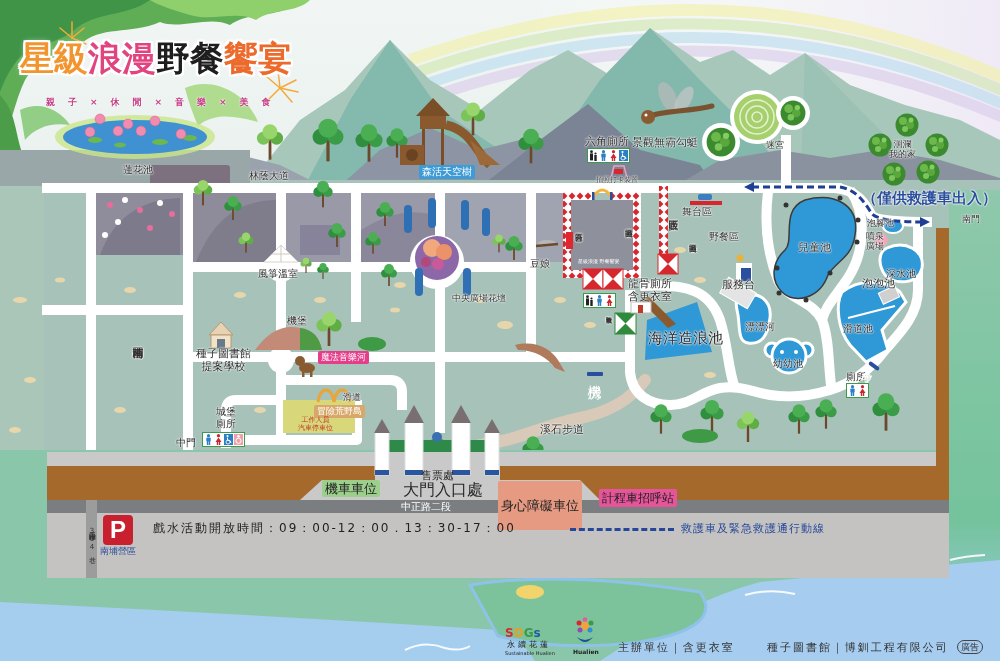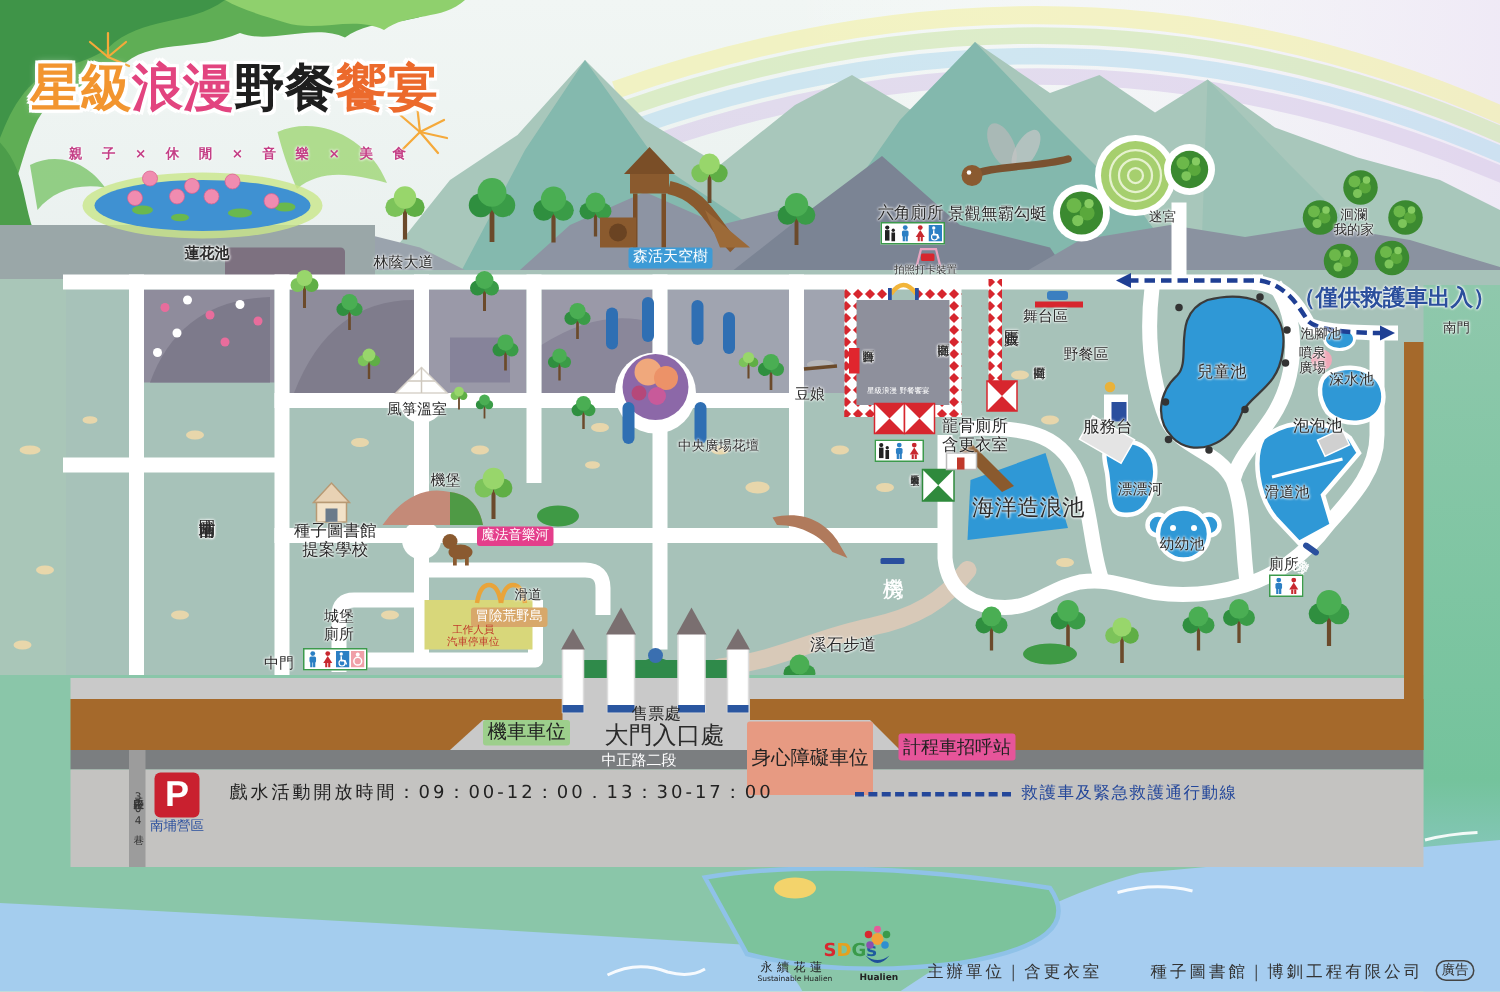--- a/index.html
+++ b/index.html
@@ -25,21 +25,21 @@
 .road-label{position:absolute;color:#fff;font-size:10px;white-space:nowrap;}
 .lane{position:absolute;left:86px;top:500px;width:11px;height:78px;background:#9c9c9c;color:#333;font-size:7px;
   writing-mode:vertical-rl;text-orientation:upright;line-height:11px;text-align:center;}
 .pbox{position:absolute;left:103px;top:515px;width:30px;height:30px;background:#c9202f;border-radius:4px;color:#fff;
   font-size:24px;font-weight:bold;text-align:center;line-height:30px;font-family:"Liberation Sans",sans-serif;}
 .hours{position:absolute;left:153px;top:520px;font-size:12px;letter-spacing:2px;color:#222;white-space:nowrap;}
 .legend-line{position:absolute;left:570px;top:528px;width:104px;height:0;border-top:3px dashed #24479a;}
 .legend-label{position:absolute;left:681px;top:521px;font-size:11px;color:#24479a;white-space:nowrap;letter-spacing:1px;}
 .footer-text{position:absolute;top:640px;font-size:11px;color:#333;white-space:nowrap;letter-spacing:2px;}
 .ad{position:absolute;left:957px;top:640px;font-size:9px;color:#333;border:1px solid #444;border-radius:8px;padding:0 3px;line-height:12px;}
-.logo-sdgs{position:absolute;left:505px;top:626px;font-size:12px;font-weight:bold;font-family:"DejaVu Sans",sans-serif;letter-spacing:0;margin-left:44px;}
+.logo-sdgs{position:absolute;left:505px;top:626px;font-size:12px;font-weight:bold;font-family:"DejaVu Sans",sans-serif;letter-spacing:0;}
 .logo-sdgs b:nth-child(1){color:#d8282f}.logo-sdgs b:nth-child(2){color:#e5a11f}.logo-sdgs b:nth-child(3){color:#3a9a4a}.logo-sdgs b:nth-child(4){color:#1e5c9e}
 .logo-sub{position:absolute;font-size:7px;color:#222;white-space:nowrap;}
 </style>
 </head>
 <body>
 
 <div id="map">
 <svg viewBox="0 0 1000 661" width="1000" height="661">
  <defs>
   <linearGradient id="gSky" x1="0" y1="0" x2="0" y2="1">
@@ -469,39 +469,39 @@
  </g>
  <polygon points="744,187 754,182 754,192" fill="#1f3f94"></polygon>
  <polygon points="930,222 920,217 920,227" fill="#1f3f94"></polygon>
 </svg>
 
 <div class="title">
  <span class="t-orange">星級</span><span class="t-pink">浪漫</span><span class="t-black">野餐</span><span class="t-red">饗宴</span>
 </div>
 <div class="subtitle">親子×休閒×音樂×美食</div>
 
-<div class="lbl" style="left:123px;top:164px;font-weight:bold;">蓮花池</div>
+<div class="lbl" style="left:123px;top:164px;">蓮花池</div>
 <div class="lbl" style="left:249px;top:170px;">林蔭大道</div>
 <div class="badge" style="left:419px;top:165px;background:#3d9bd6;font-size:10px;">森活天空樹</div>
 <div class="lbl" style="left:585px;top:136px;font-size:11px;">六角廁所</div>
 <div class="lbl" style="left:632px;top:137px;font-size:11px;">景觀無霸勾蜓</div>
 <div class="lbl" style="left:596px;top:176px;font-size:7px;">拍照打卡裝置</div>
 <div class="lbl" style="left:766px;top:140px;font-size:9px;">迷宮</div>
 <div class="lbl c" style="left:889px;top:139px;font-size:9px;">
  <div>洄瀾</div>
  <div>我的家</div>
 </div>
 <div class="lbl" style="left:862px;top:190px;font-size:15px;font-weight:bold;color:#2b4f9c;">（僅供救護車出入）</div>
 <div class="lbl" style="left:928px;top:214px;font-size:9px;padding-left:34px;">南門</div>
 <div class="lbl" style="left:867px;top:218px;font-size:9px;">泡腳池</div>
 <div class="lbl" style="left:866px;top:231px;font-size:9px;">
  <div>噴泉</div>
  <div>廣場</div>
 </div>
-<div class="lbl" style="left:886px;top:248px;">深水池</div>
+<div class="lbl" style="left:886px;top:268px;">深水池</div>
 <div class="lbl" style="left:862px;top:278px;font-size:11px;">泡泡池</div>
 <div class="lbl" style="left:843px;top:323px;">滑道池</div>
 <div class="lbl" style="left:798px;top:242px;font-size:11px;">兒童池</div>
 <div class="lbl" style="left:709px;top:231px;">野餐區</div>
 <div class="lbl" style="left:682px;top:206px;">舞台區</div>
 <div class="lbl v" style="left:668px;top:212px;font-size:10px;">販賣區</div>
 <div class="lbl v" style="left:624px;top:223px;font-size:8px;">攤商區</div>
 <div class="lbl v" style="left:688px;top:238px;font-size:8px;">攤商區</div>
 <div class="lbl v" style="left:574px;top:227px;font-size:8px;">舞台區</div>
 <div class="lbl" style="left:578px;top:259px;font-size:5px;color:#fff;text-shadow:none;">星級浪漫 野餐饗宴</div>

